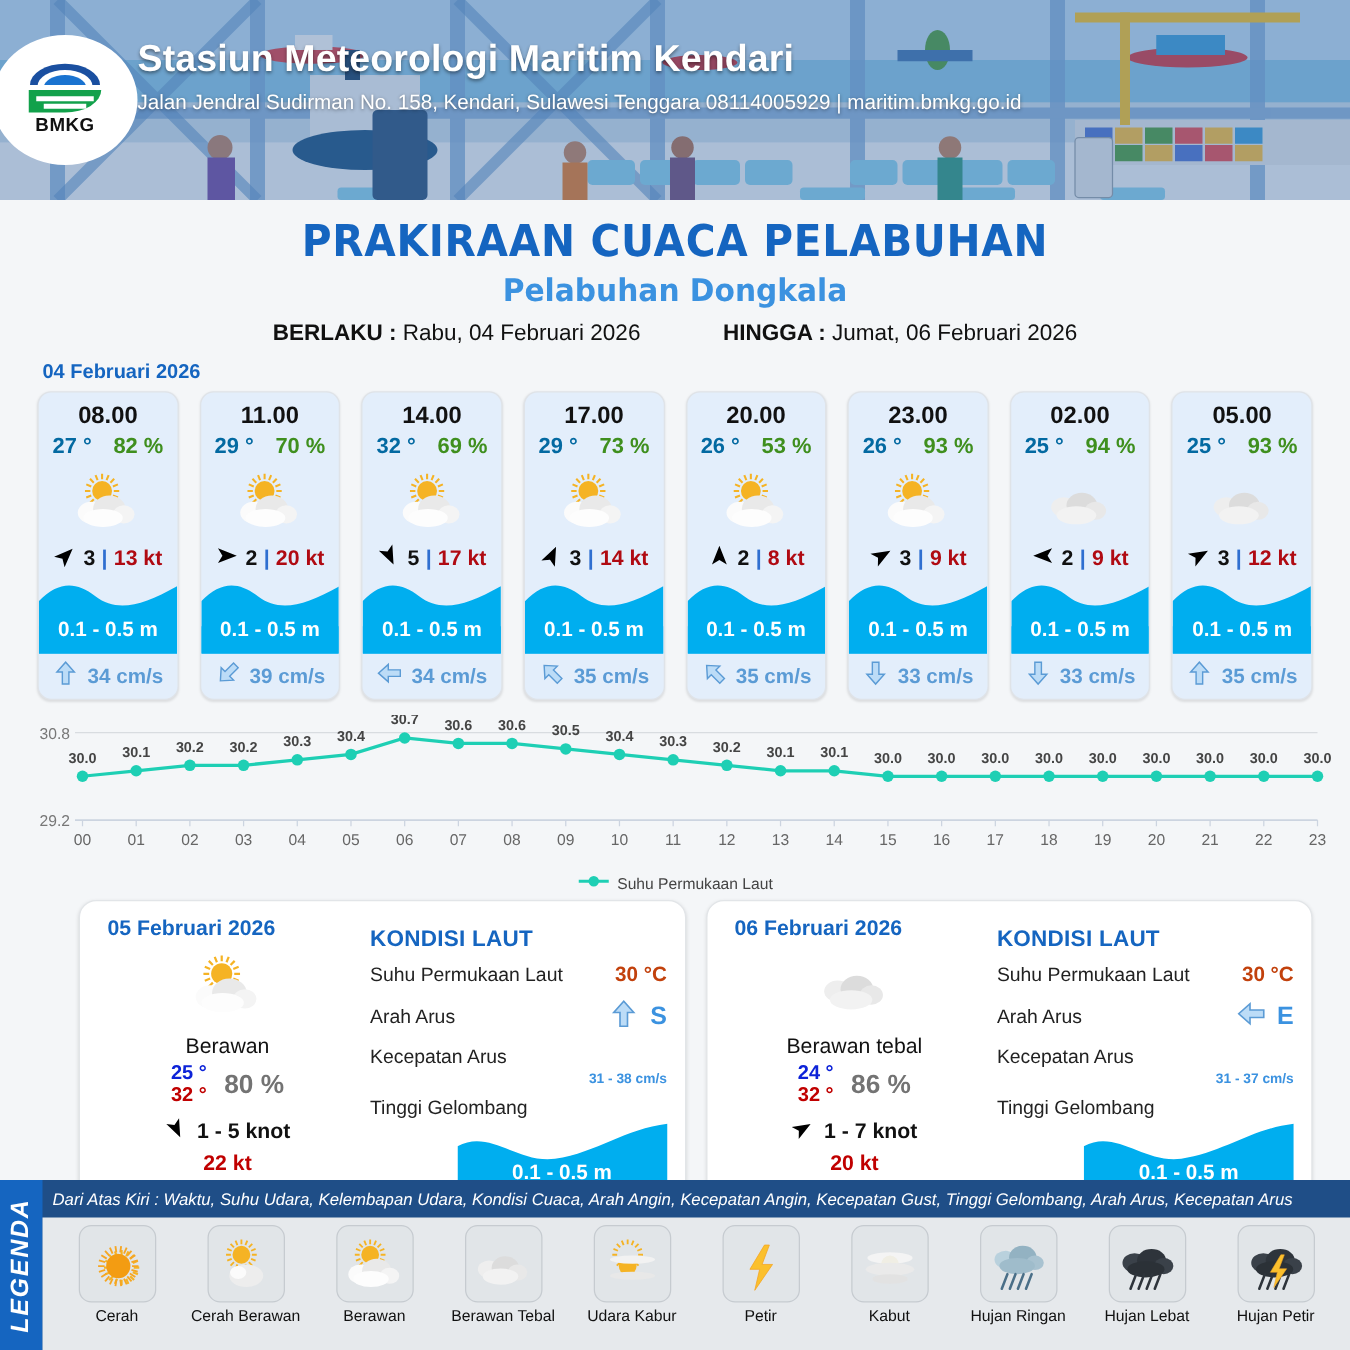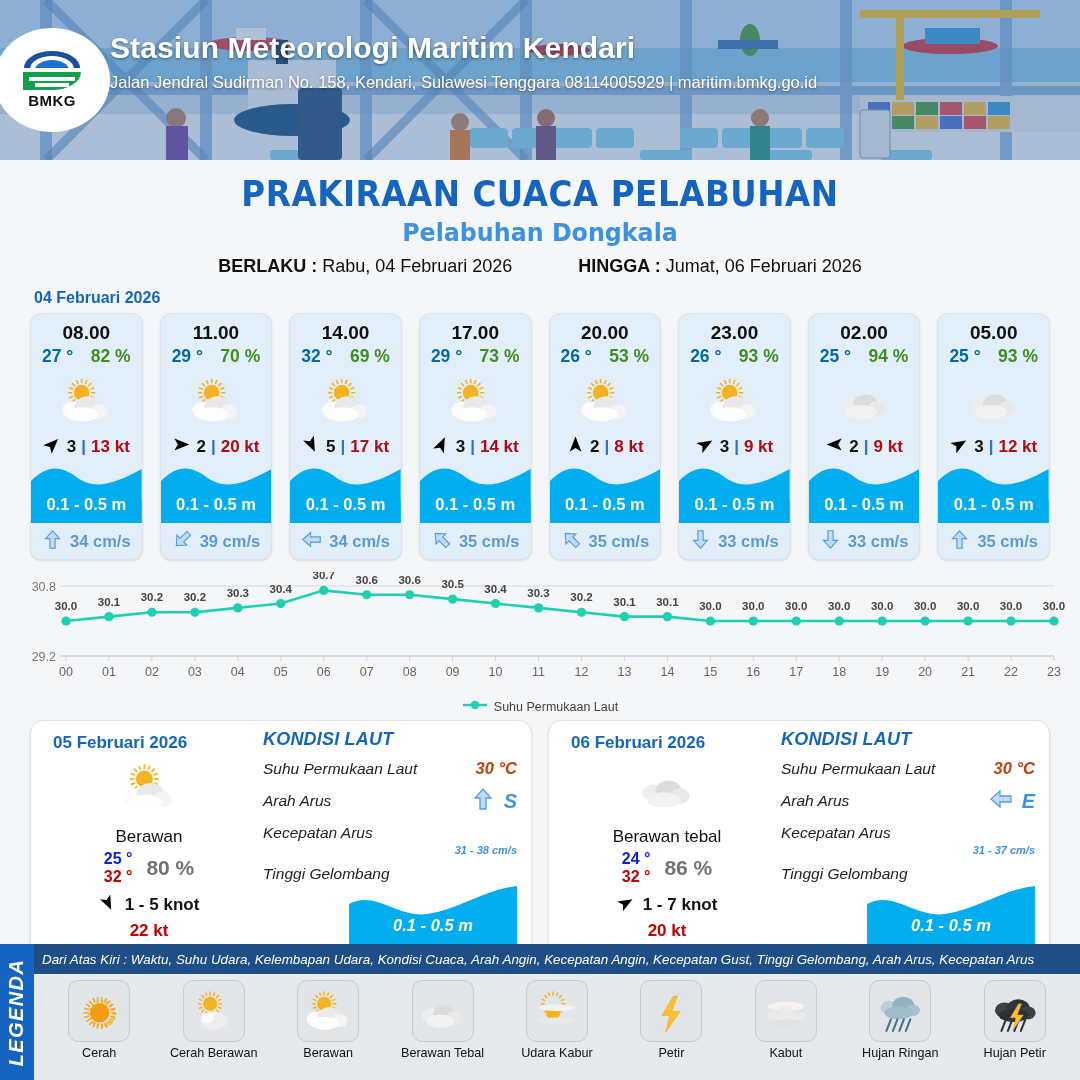--- a/index.html
+++ b/index.html
@@ -61,36 +61,36 @@
            height:36px; font-size:16.5px; font-weight:bold; color:#5b9bd5; }
 
   
   .chart-box { margin:12px 14px 0; height:125px; position:relative; }
   .chart-box svg { display:block; }
   .legend-line { text-align:center; font-size:12.5px; color:#444; margin-top:2px;
                  display:flex; align-items:center; justify-content:center; gap:6px; }
   .legend-mark { display:inline-block; }
 
   
-  .daily-row { display:flex; gap:16px; padding:6px 30px 0; }
+  .daily-row { display:flex; gap:16px; padding:6px 30px 0;margin-left:33px; }
   .panel { flex:1; background:#fff; border:1px solid #e2e5e8; border-radius:14px;
            height:248px; position:relative; box-shadow:0 1px 3px rgba(0,0,0,.10); }
   .p-date { position:absolute; left:22px; top:12px; font-size:17px; font-weight:bold; color:#1565C0; }
   .p-left { position:absolute; left:18px; top:36px; width:200px; text-align:center; }
   .p-ico { height:62px; display:flex; align-items:center; justify-content:center; }
   .p-cond { font-size:17px; color:#111; margin-top:8px; }
   .p-tr { display:flex; align-items:center; justify-content:center; gap:14px; margin-top:3px; }
   .p-temps { font-size:16px; font-weight:bold; line-height:1.12; text-align:left; }
   .p-tmin { color:#0d23d8; }
   .p-tmax { color:#c00000; }
   .p-hum { font-size:21px; font-weight:bold; color:#737373; }
   .p-wind { display:flex; align-items:center; justify-content:center; gap:8px; margin-top:8px;
             font-size:17px; font-weight:bold; color:#111; }
   .p-gust { font-size:17px; font-weight:bold; color:#c00000; margin-top:4px; }
-  .p-right { position:absolute; left:232px; top:8px; right:14px;font-style:italic; }
+  .p-right { position:absolute; left:232px; top:20px; right:14px; }
   .p-title { font-size:18px; font-weight:bold; color:#1565C0; letter-spacing:.2px; }
   .p-rowline { display:flex; justify-content:space-between; align-items:center; margin-top:9px; }
   .p-lbl { font-size:15.5px; color:#222; }
   .p-val { font-size:16.5px; font-weight:bold; color:#c2410c; }
   .p-dir { display:flex; align-items:center; gap:9px; }
   .p-dirltr { font-size:20px; font-weight:bold; color:#3b92e0; }
   .p-spd { text-align:right; font-size:11px; font-weight:bold; color:#3b92e0; margin-top:2px; }
   .p-wave { position:relative; width:168px; height:60px; margin-left:auto; margin-top:1px; }
   .p-wave svg { position:absolute; inset:0; width:100%; height:100%; }
   .p-wave span { position:absolute; left:0; right:0; bottom:9px; text-align:center;
@@ -1128,20 +1128,39 @@
       <ellipse cx="45" cy="33" rx="18" ry="14" fill="#2e343b"></ellipse>
       <ellipse cx="60" cy="40" rx="12" ry="10" fill="#3a4149"></ellipse>
       <ellipse cx="38" cy="44" rx="23" ry="10" fill="#2b3137"></ellipse>
             </g>
             <g stroke="#2e343b" stroke-width="3.2" stroke-linecap="round">
       <line x1="26" y1="50" x2="19" y2="68"></line>
               <line x1="36" y1="50" x2="29" y2="68"></line>
       <line x1="46" y1="50" x2="39" y2="68"></line>
               <line x1="56" y1="50" x2="49" y2="68"></line>
             </g>
+          </svg>
+        </div>
+    <div class="leg-cap">Hujan Lebat</div>
+      </div>
+      <div class="leg-item">
+        <div class="leg-sq">
+          <svg width="52" height="47.84" viewBox="0 0 80 74">
+            <g>
+              <ellipse cx="24" cy="36" rx="15" ry="12" fill="#3a4149"></ellipse>
+      <ellipse cx="45" cy="33" rx="18" ry="14" fill="#2e343b"></ellipse>
+      <ellipse cx="60" cy="40" rx="12" ry="10" fill="#3a4149"></ellipse>
+      <ellipse cx="38" cy="44" rx="23" ry="10" fill="#2b3137"></ellipse>
+            </g>
+            <g stroke="#2e343b" stroke-width="3.2" stroke-linecap="round">
+      <line x1="26" y1="50" x2="19" y2="68"></line>
+              <line x1="36" y1="50" x2="29" y2="68"></line>
+      <line x1="46" y1="50" x2="39" y2="68"></line>
+              <line x1="56" y1="50" x2="49" y2="68"></line>
+            </g>
             <g transform="translate(14,16) scale(.72)">
               <path d="M44 14 L26 44 L38 44 L32 70 L54 38 L41 38 L50 14 Z" fill="#FBC02D" stroke="#F5A623" stroke-width="1"></path>
             </g>
           </svg>
         </div>
     <div class="leg-cap">Hujan Petir</div>
       </div>
     </div>
 </div>
 

